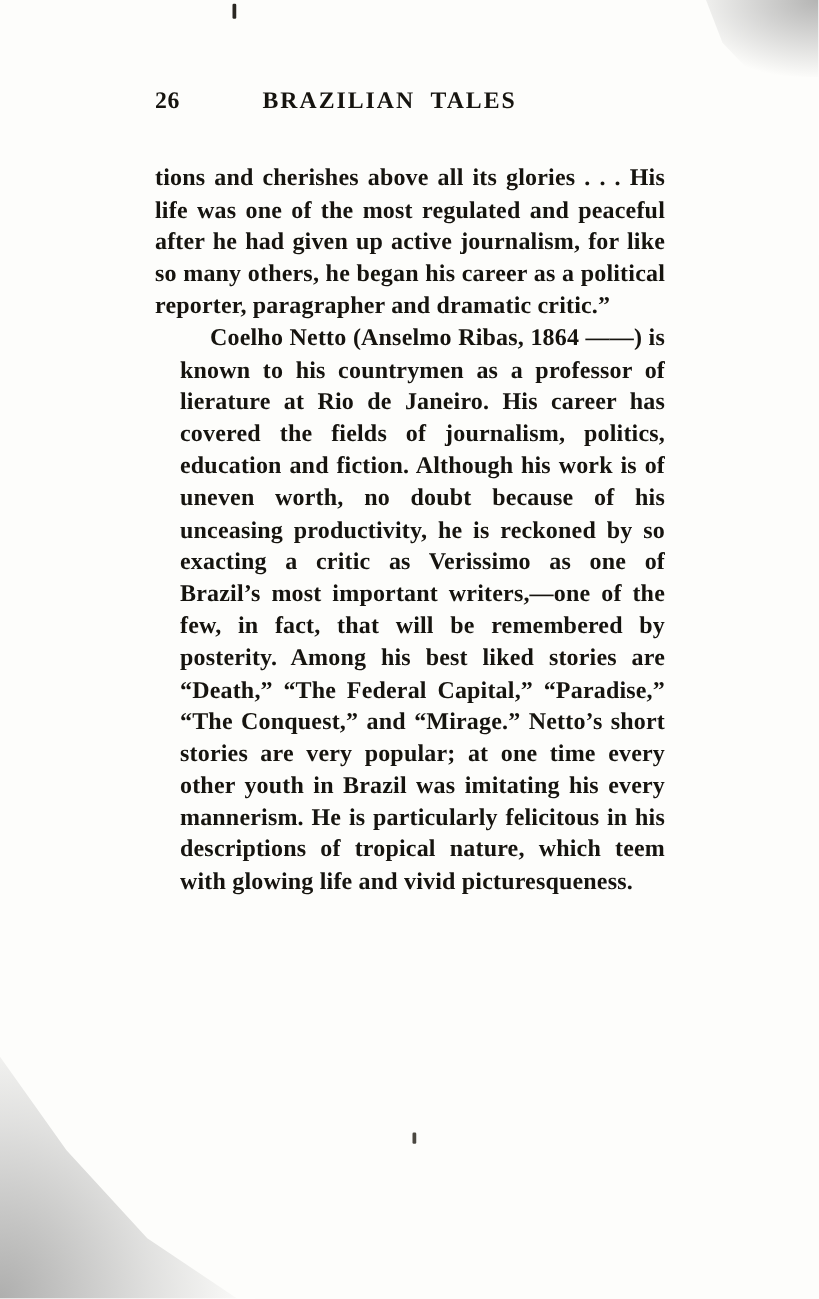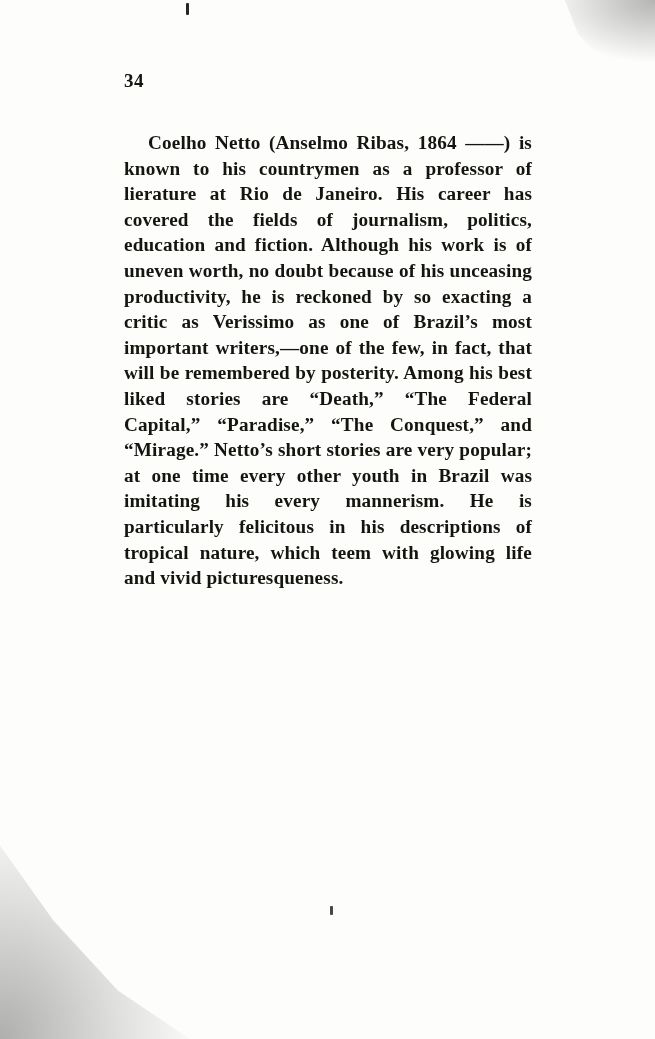--- a/index.html
+++ b/index.html
@@ -96,31 +96,34 @@
     text-justify: inter-word;
     letter-spacing: 0.15px;
     font-weight: bold;
     font-stretch: semi-condensed;
   }
   p.para.indent {
     text-indent: 24px;
   }
   p.para + p.para {
     margin-top: 0;
+    margin-left: 20px;
   }
 </style>
 </head>
 <body>
 
 <div class="scan-page">
   <div class="corner-shadow-tr"></div>
   <div class="corner-shadow-bl"></div>
   <div class="speck speck-top"></div>
   <div class="speck speck-bottom"></div>
 
   <div class="page-body">
     <div class="running-head">
-      <span class="folio">34</span>
+      <span class="folio">26</span>
+      <span class="head-title">BRAZILIAN  TALES</span>
     </div>
 
+    <p class="para">tions and cherishes above all its glories . . . His life was one of the most regulated and peaceful after he had given up active journalism, for like so many others, he began his career as a political reporter, paragrapher and dramatic critic.”</p>
     <p class="para indent">Coelho Netto (Anselmo Ribas, 1864 ——) is known to his countrymen as a professor of lierature at Rio de Janeiro.   His career has covered the fields of journalism, politics, education and fiction.   Although his work is of uneven worth, no doubt because of his unceasing productivity, he is reckoned by so exacting a critic as Verissimo as one of Brazil’s most important writers,—one of the few, in fact, that will be remembered by posterity. Among his best liked stories are “Death,” “The Federal Capital,” “Paradise,” “The Conquest,” and “Mirage.”  Netto’s short stories are very popular; at one time every other youth in Brazil was imitating his every mannerism.   He is particularly felicitous in his descriptions of tropical nature, which teem with glowing life and vivid picturesqueness.</p>
   </div>
 </div>
 
 </body></html>

